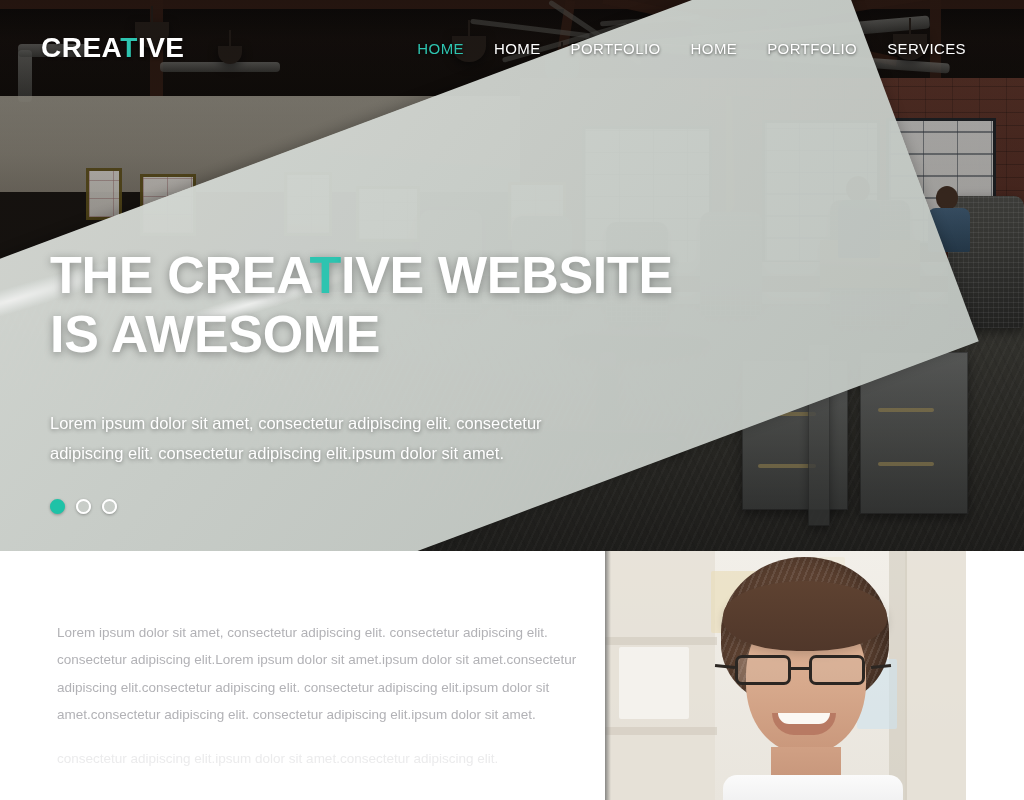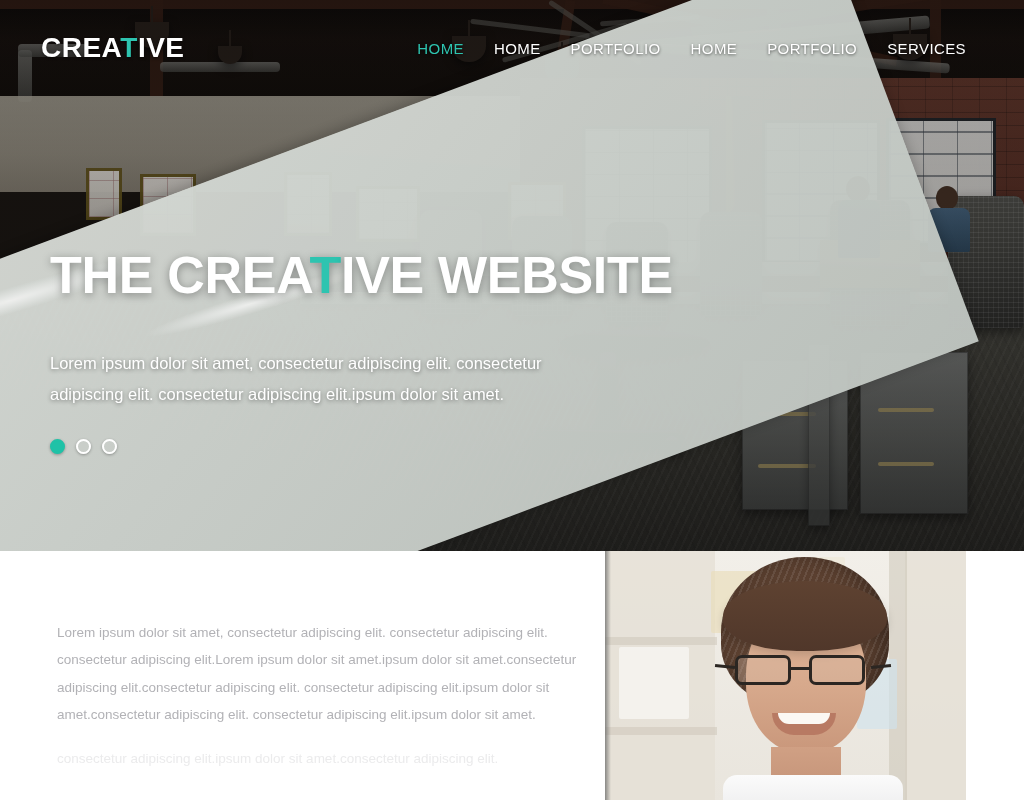--- a/index.html
+++ b/index.html
@@ -366,20 +366,21 @@
       <a href="#">PORTFOLIO</a>
       <a href="#">HOME</a>
       <a href="#">PORTFOLIO</a>
       <a href="#">SERVICES</a>
     </nav>
   </div>
 
   <div class="hero-body">
     <h1 class="hero-title">
       <span><span>THE CREA</span><span class="hl">T</span><span>IVE WEBSITE</span></span><br>
+      <span>IS AWESOME</span>
     </h1>
 
     <p class="hero-sub">Lorem ipsum dolor sit amet, consectetur adipiscing elit. consectetur adipiscing elit. consectetur adipiscing elit.ipsum dolor sit amet.</p>
 
     <div class="dots">
       <span class="dot on"></span>
       <span class="dot"></span>
       <span class="dot"></span>
     </div>
   </div>

